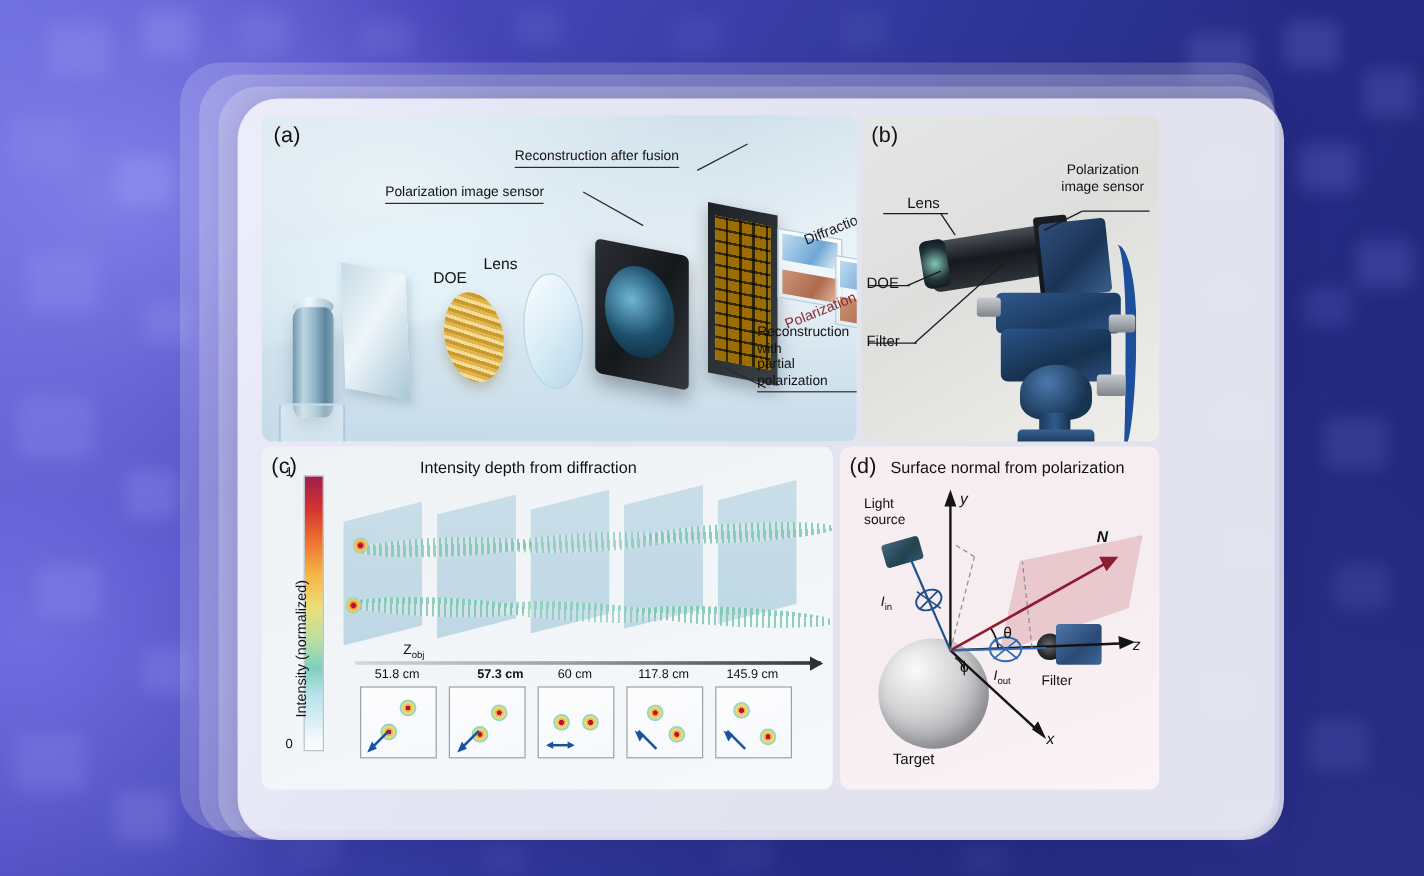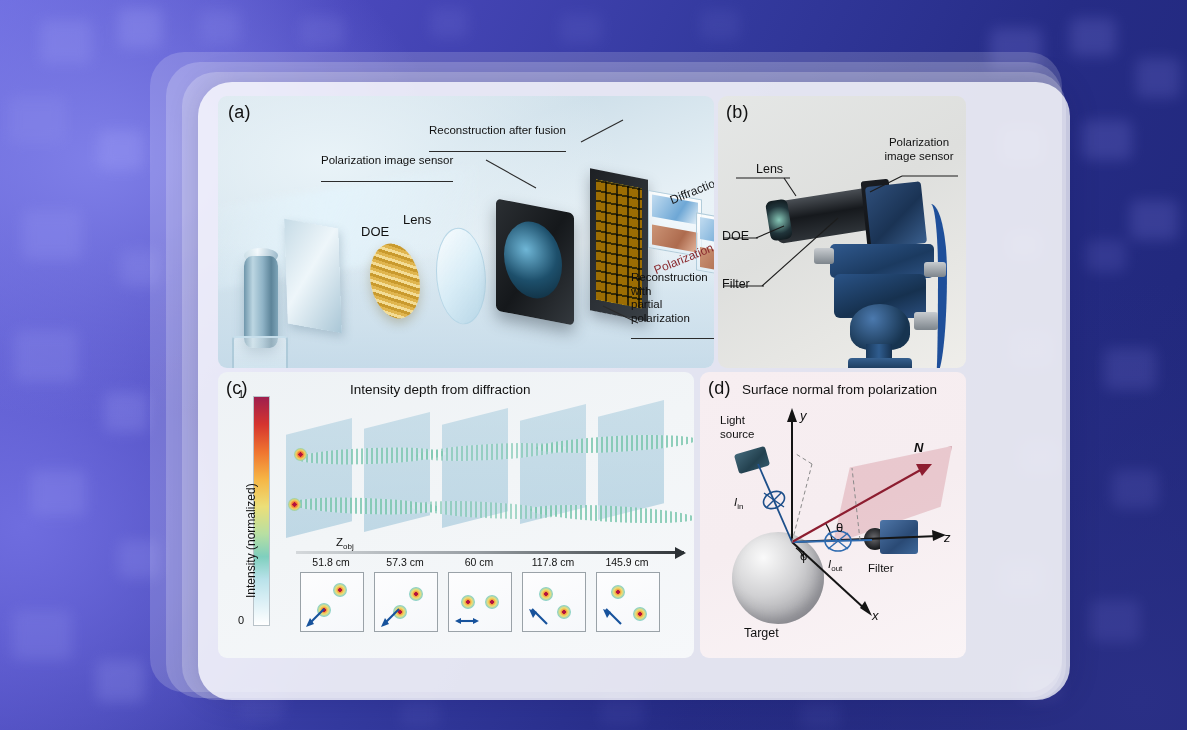--- a/index.html
+++ b/index.html
@@ -40,21 +40,21 @@
   .pc{left:218px;top:372px;width:476px;height:286px;
       background:linear-gradient(160deg,#eef2f5 0%,#f2f5f7 45%,#f6f8fa 100%);}
   .pd{left:700px;top:372px;width:266px;height:286px;
       background:linear-gradient(160deg,#f7eef1 0%,#f6edf0 50%,#faf4f6 100%);}
 
   .plabel{position:absolute;font-size:18px;color:#111;letter-spacing:.2px;}
   .ptitle{position:absolute;font-size:13.5px;color:#111;}
 
   
   .lbl{position:absolute;font-size:11.5px;color:#111;line-height:1.18;white-space:pre-line;}
-  .lbl.u{border-bottom:1.2px solid #2b2b2b;padding-bottom:13px;}
+  .lbl.u{border-bottom:1.2px solid #2b2b2b;padding-bottom:1px;}
 
   
   .a-floor{position:absolute;left:0;bottom:0;width:100%;height:46%;
     background:linear-gradient(180deg,rgba(205,224,236,.0) 0%,rgba(196,218,232,.55) 40%,rgba(186,211,228,.75) 100%);}
   .a-beam{position:absolute;left:-4%;top:34%;width:56%;height:30%;
     background:linear-gradient(100deg,rgba(255,255,255,.0) 0%,rgba(228,244,252,.85) 45%,rgba(255,255,255,.0) 100%);
     transform:skewY(-9deg);filter:blur(3px);}
   .cylinder{position:absolute;left:26px;top:160px;width:34px;height:92px;border-radius:8px/10px;
     background:linear-gradient(90deg,#6f96ab 0%,#bcd6e2 26%,#8fb3c6 55%,#5d8499 80%,#7ea4b8 100%);
     box-shadow:0 6px 12px rgba(90,120,140,.35);}
@@ -321,21 +321,21 @@
     <span class="inset-lab" style="left:82px;top:184px;">51.8 cm</span>
     <div class="inset" style="left:82px;top:200px;">
       <div class="ispot" style="left:32px;top:10px;"></div>
       <div class="ispot" style="left:16px;top:30px;"></div>
       <svg class="iarrow" style="left:5px;top:36px;width:20px;height:18px;">
           <line x1="18" y1="0" x2="3" y2="15"></line>
           <polygon points="0,18 8,15 4,9" fill="#17529c" stroke="none"></polygon>
         </svg>
     </div>
 
-    <span class="inset-lab" style="left:156px;top:184px;">57.3 cm</span>
+    <span class="inset-lab" style="left:168px;top:184px;font-weight:bold;">57.3 cm</span>
     <div class="inset" style="left:156px;top:200px;">
       <div class="ispot" style="left:34px;top:14px;"></div>
       <div class="ispot" style="left:18px;top:32px;"></div>
       <svg class="iarrow" style="left:6px;top:36px;width:20px;height:18px;">
           <line x1="18" y1="0" x2="3" y2="15"></line>
           <polygon points="0,18 8,15 4,9" fill="#17529c" stroke="none"></polygon>
         </svg>
     </div>
 
     <span class="inset-lab" style="left:230px;top:184px;">60 cm</span>

